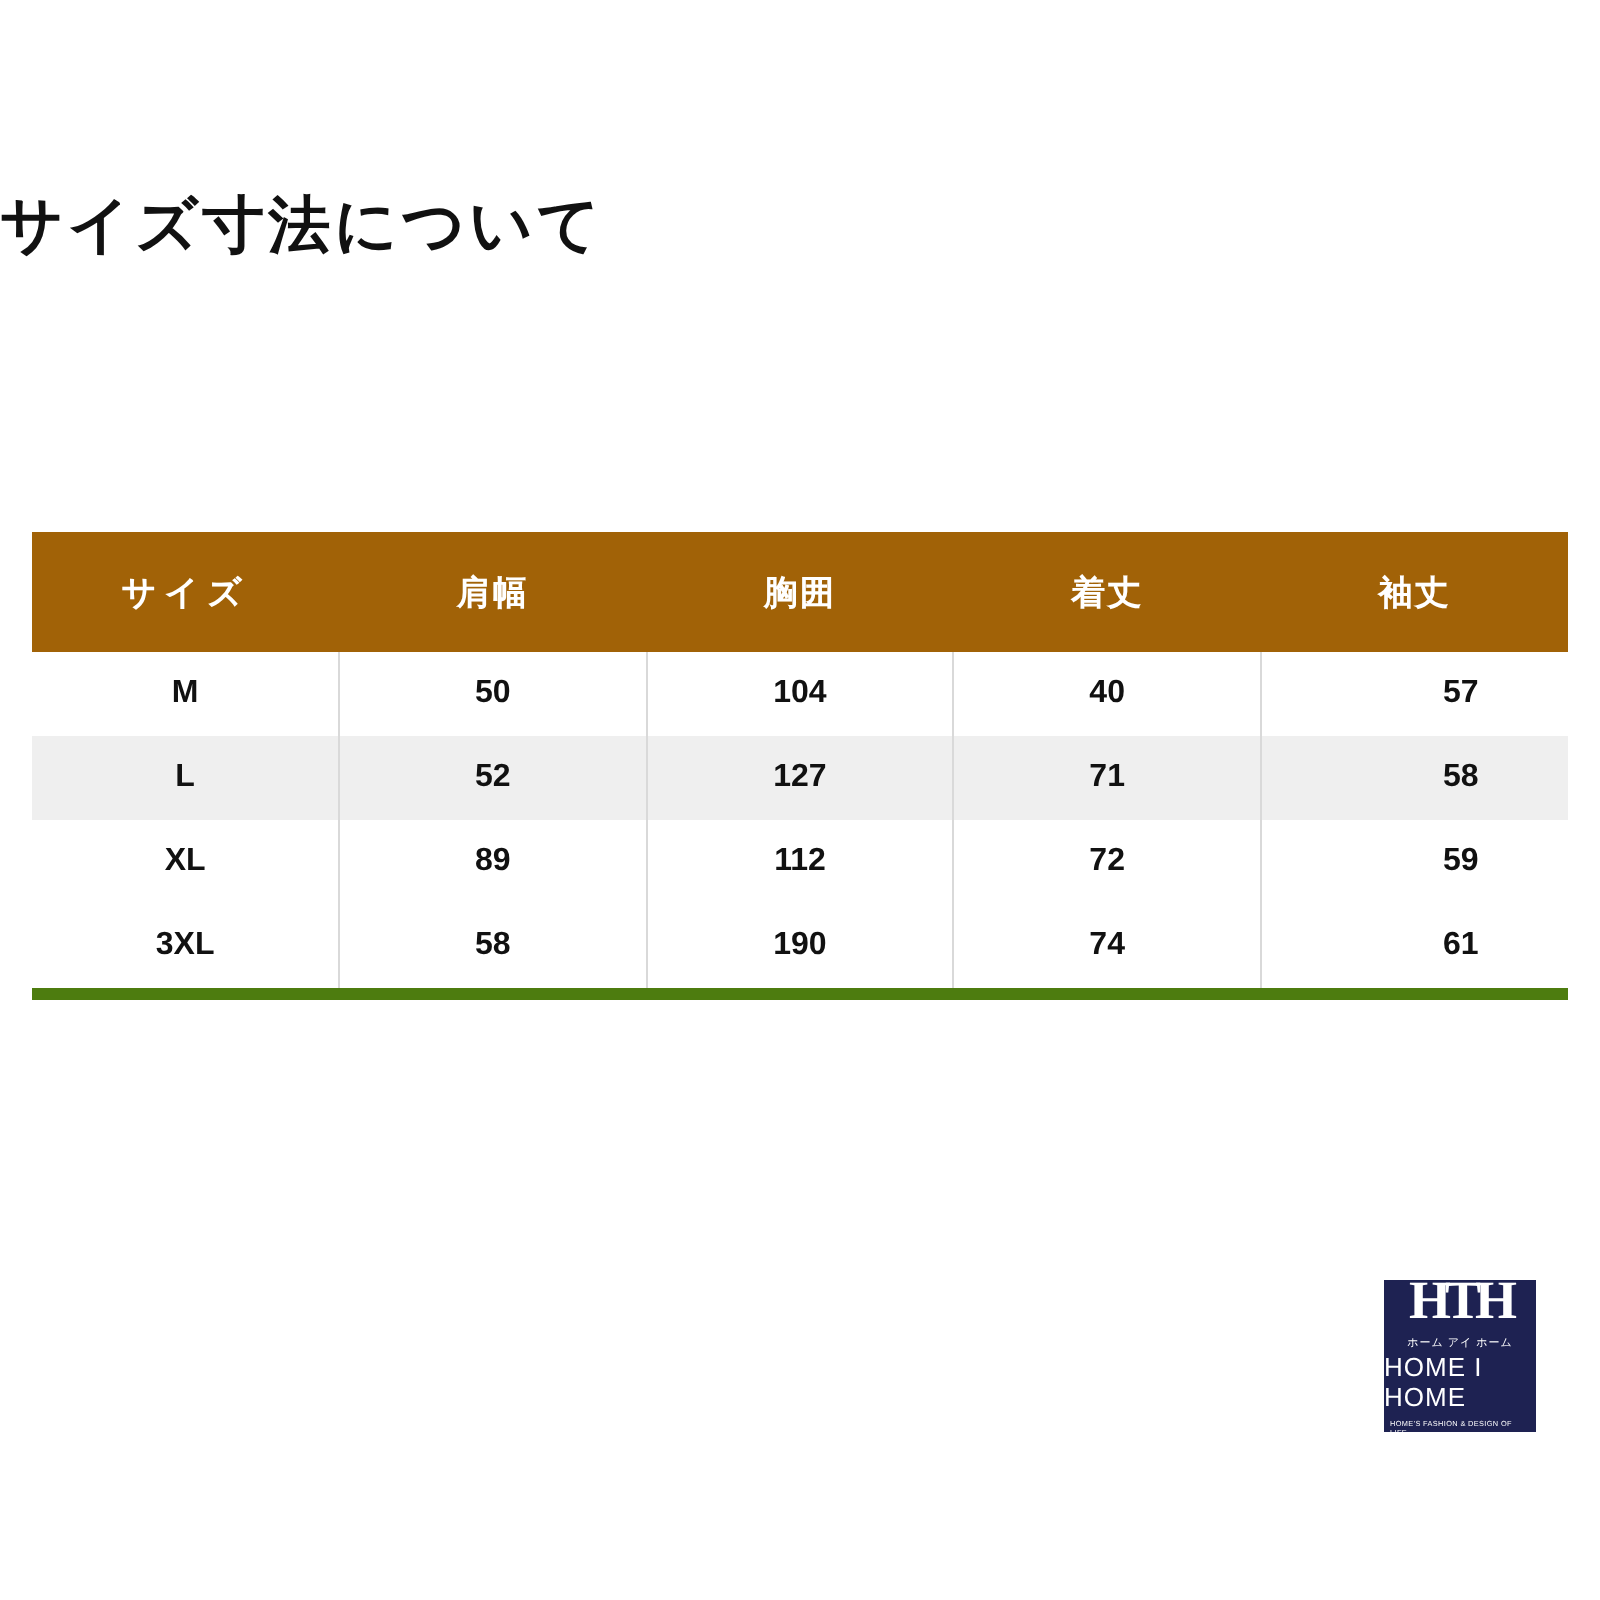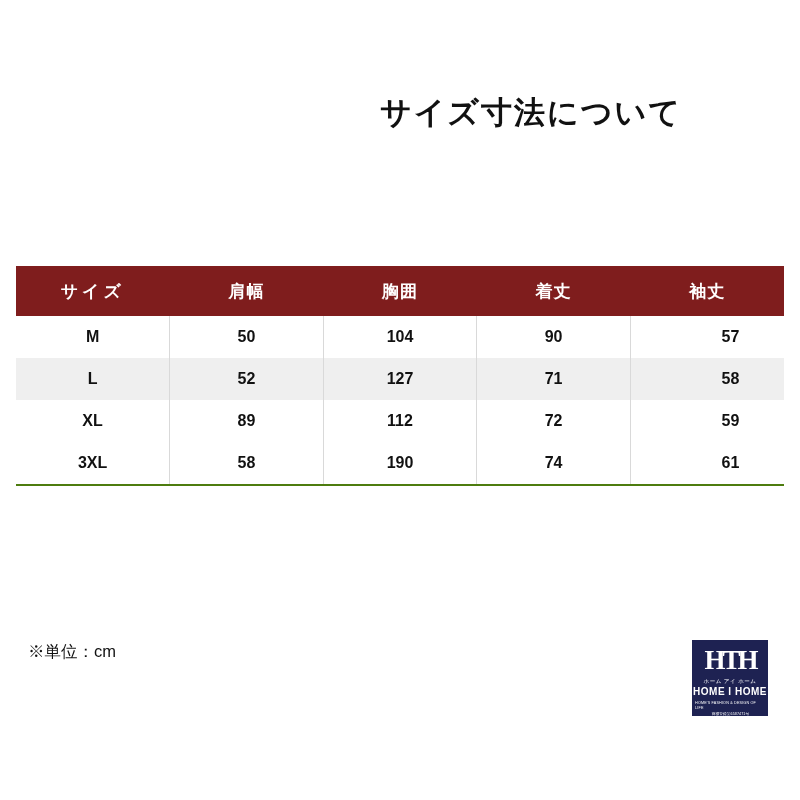--- a/index.html
+++ b/index.html
@@ -19,21 +19,21 @@
     position: relative;
     width: 800px;
     height: 800px;
     box-sizing: border-box;
   }
   .title {
     position: absolute;
     top: 92px;
     left: 0;
     width: 682px;
-    text-align: right;
+    text-align: left;
     font-size: 31px;
     font-weight: bold;
     letter-spacing: 2px;
     color: #111111;
     font-family: "Liberation Serif", serif;
   }
   .size-table {
     position: absolute;
     top: 266px;
     left: 16px;
@@ -44,23 +44,23 @@
   .size-table th,
   .size-table td {
     text-align: center;
     font-size: 16px;
     font-weight: bold;
     padding: 0;
     height: 42px;
     border: none;
   }
   .size-table thead th {
-    background: #7f1d1d;
+    background: #a16207;
     color: #ffffff;
-    height: 50px;
+    height: 60px;
     font-size: 17px;
     letter-spacing: 1px;
   }
   .size-table thead th.col-label {
     letter-spacing: 4px;
   }
   .size-table tbody td {
     color: #111111;
     border-right: 1px solid #d9d9d9;
   }
@@ -68,21 +68,21 @@
     border-right: none;
     padding-left: 46px;
   }
   .size-table tbody tr.row-odd td {
     background: #ffffff;
   }
   .size-table tbody tr.row-even td {
     background: #efefef;
   }
   .size-table tbody tr:last-child td {
-    border-bottom: 2px solid #4d7c0f;
+    border-bottom: 6px solid #4d7c0f;
   }
   .notes {
     position: absolute;
     left: 28px;
     top: 636px;
     font-size: 16.5px;
     line-height: 30px;
     color: #111111;
   }
   .notes div {
@@ -109,22 +109,22 @@
     font-weight: bold;
     letter-spacing: -3px;
     line-height: 30px;
   }
   .logo .sub1 {
     font-size: 5.5px;
     letter-spacing: 0.5px;
     margin-top: 3px;
   }
   .logo .sub2 {
-    font-size: 10px;
-    font-weight: bold;
+    font-size: 13px;
+    font-weight: normal;
     letter-spacing: 0.5px;
     margin-top: 1px;
   }
   .logo .sub3 {
     font-size: 4px;
     letter-spacing: 0.2px;
     margin-top: 3px;
     transform: scale(0.92);
   }
   .logo .sub4 {
@@ -149,21 +149,21 @@
         <th>胸囲</th>
         <th>着丈</th>
         <th>袖丈</th>
       </tr>
     </thead>
     <tbody>
       <tr class="row-odd">
         <td>M</td>
         <td>50</td>
         <td>104</td>
-        <td>90</td>
+        <td>40</td>
         <td>57</td>
       </tr>
       <tr class="row-even">
         <td>L</td>
         <td>52</td>
         <td>127</td>
         <td>71</td>
         <td>58</td>
       </tr>
       <tr class="row-odd">
@@ -177,21 +177,20 @@
         <td>3XL</td>
         <td>58</td>
         <td>190</td>
         <td>74</td>
         <td>61</td>
       </tr>
     </tbody>
   </table>
 
   <div class="notes">
-    <div>※単位：cm</div>
   </div>
 
   <div class="logo">
     <div class="mark">HTH</div>
     <div class="sub1">ホーム アイ ホーム</div>
     <div class="sub2">HOME I HOME</div>
     <div class="sub3">HOME'S FASHION &amp; DESIGN OF LIFE</div>
     <div class="sub4">商標登録第6587471号</div>
   </div>
 

